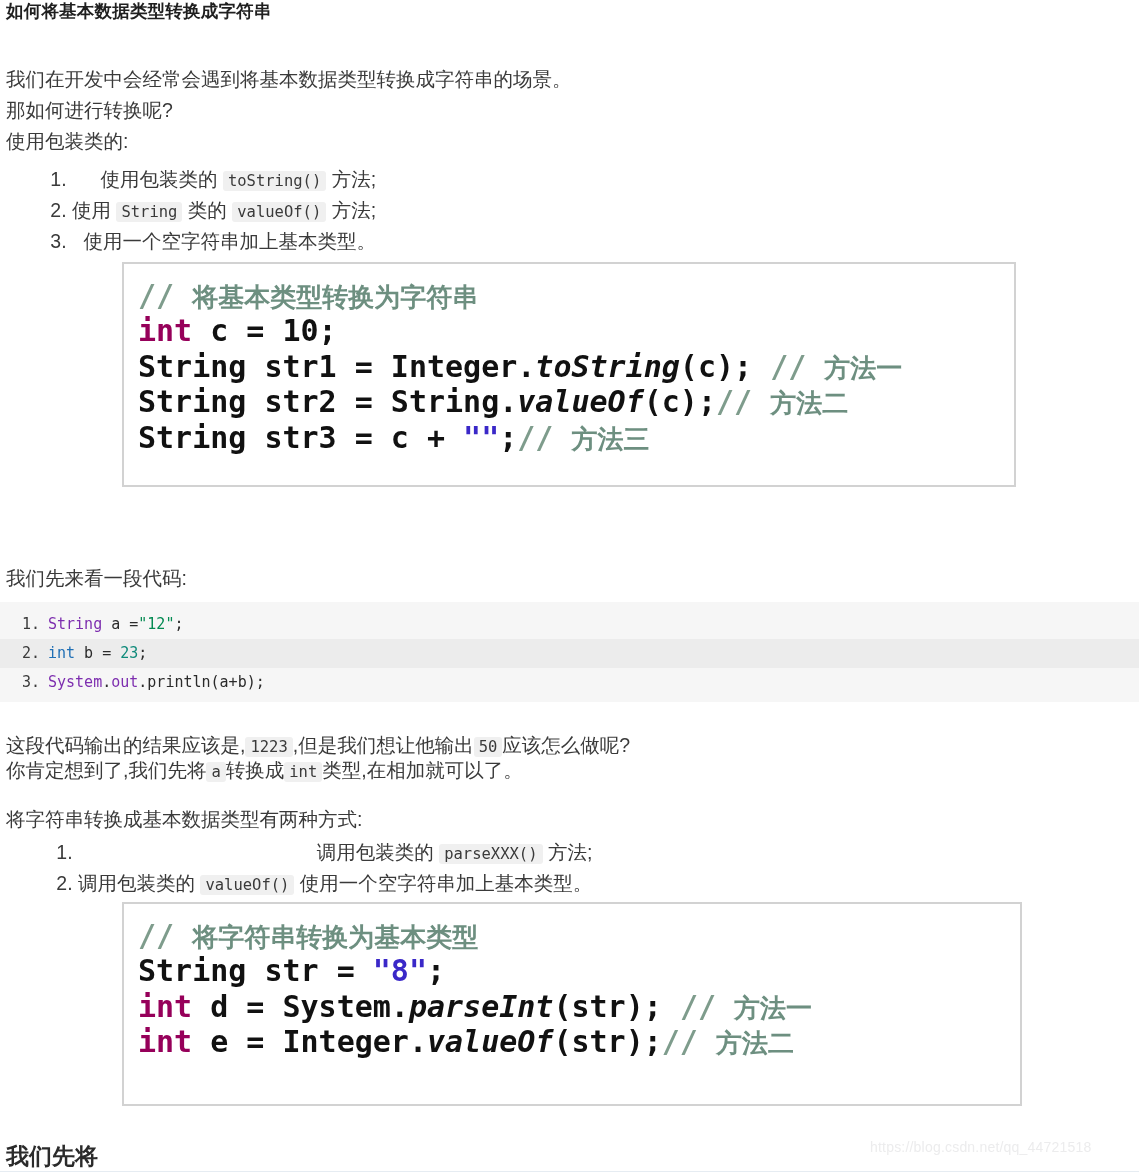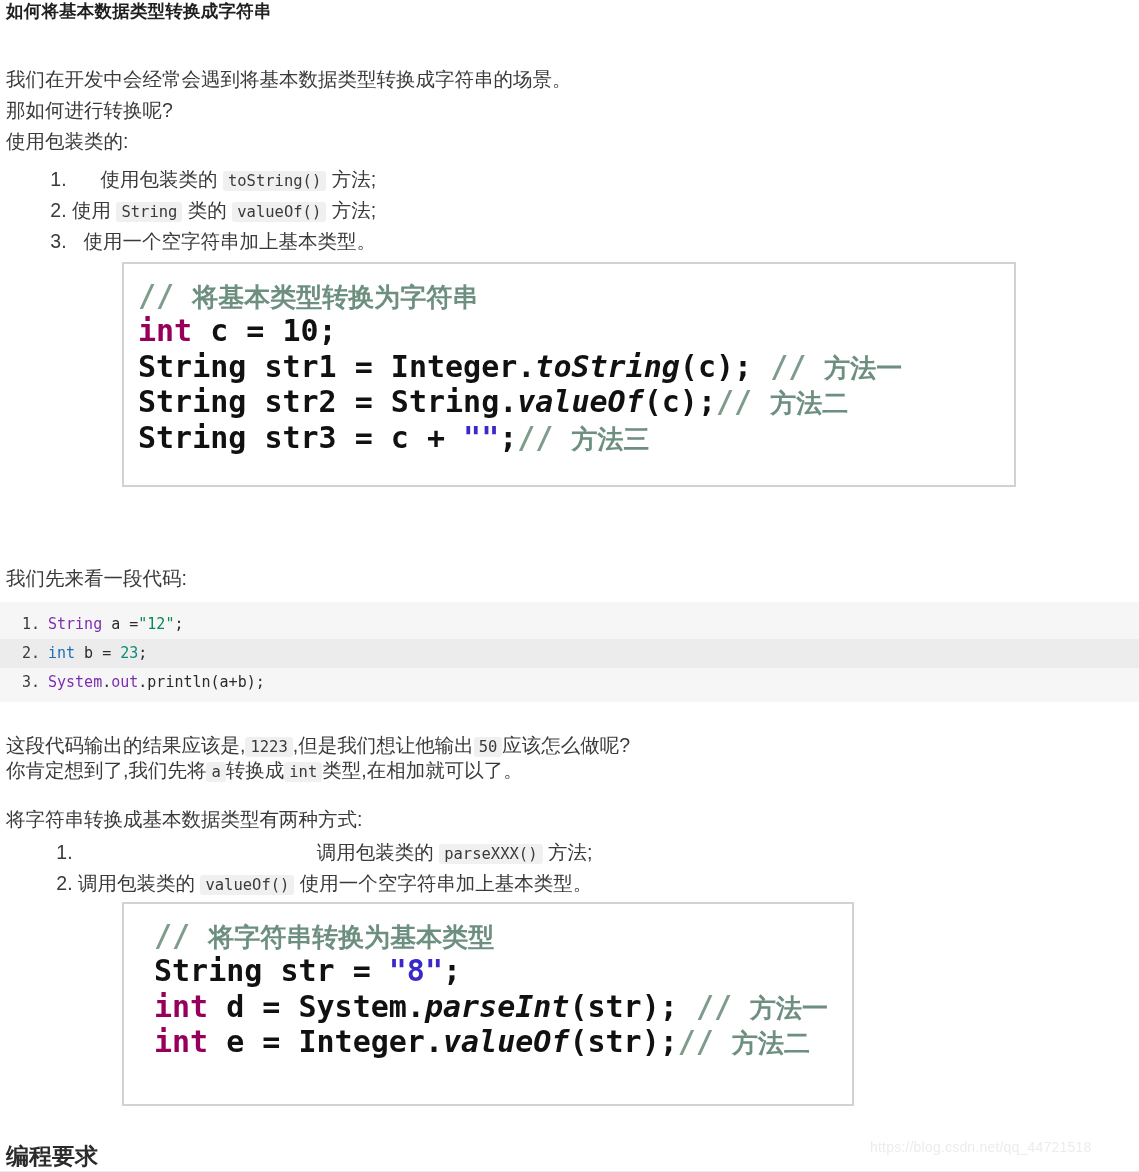--- a/index.html
+++ b/index.html
@@ -191,26 +191,26 @@
 
   <p class="para" style="position:absolute;left:6px;top:761px;"><span>你肯定想到了,我们先将</span><code class="inline">a</code><span>转换成</span><code class="inline">int</code><span>类型,在相加就可以了。</span></p>
 
   <p class="para" style="position:absolute;left:6px;top:810px;">将字符串转换成基本数据类型有两种方式:</p>
 
   <ol class="steps" style="position:absolute;left:6px;top:837px;">
     <li><span>调用包装类的 </span><code class="inline">parseXXX()</code><span> 方法;</span></li>
     <li><span>调用包装类的 </span><code class="inline">valueOf()</code><span> 使用一个空字符串加上基本类型。</span></li>
   </ol>
 
-  <div class="code-image" style="position:absolute;left:122px;top:902px;width:732px;height:204px;padding:14px 0 0 30px;">
+  <div class="code-image" style="position:absolute;left:122px;top:902px;width:900px;height:204px;padding:14px 0 0 14px;">
     <div class="cline"><span class="cmt">// </span><span class="cmt-cn">将字符串转换为基本类型</span></div>
     <div class="cline"><span>String str = </span><span class="str">"8"</span><span>;</span></div>
     <div class="cline"><span class="kw">int</span><span> d = System.</span><span class="ital">parseInt</span><span>(str); </span><span class="cmt">// </span><span class="cmt-cn">方法一</span></div>
     <div class="cline"><span class="kw">int</span><span> e = Integer.</span><span class="ital">valueOf</span><span>(str);</span><span class="cmt">// </span><span class="cmt-cn">方法二</span></div>
   </div>
 
-  <h3 class="big-heading" style="position:absolute;left:6px;top:1142px;">编程要求</h3>
+  <h3 class="big-heading" style="position:absolute;left:6px;top:1142px;">我们先将</h3>
 
   <div class="watermark" style="left:870px;top:1139px;">https://blog.csdn.net/qq_44721518</div>
 
   <div class="bottom-rule" style="top:1171px;"></div>
 
 </div>
 
 </body></html>

